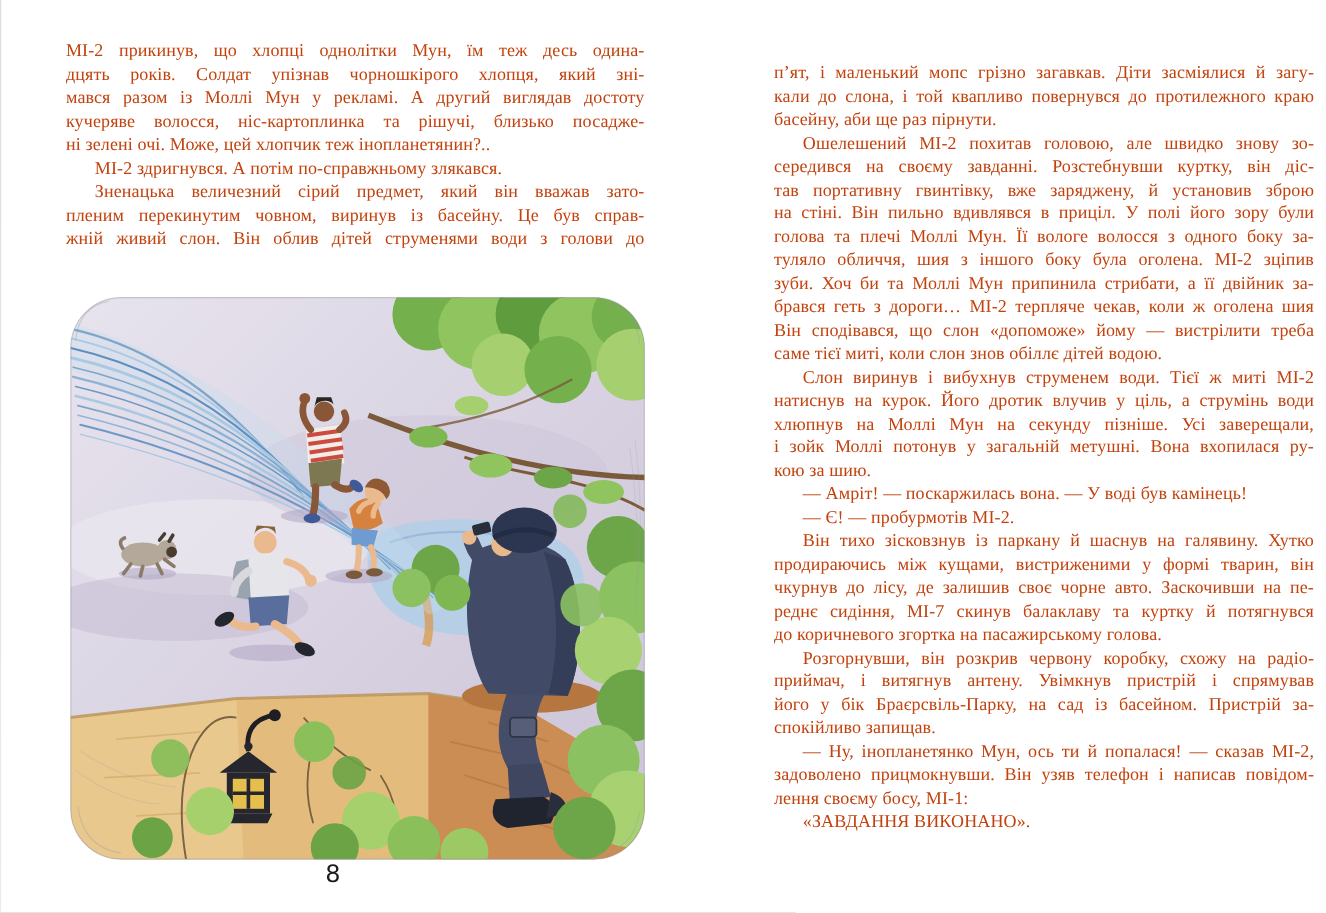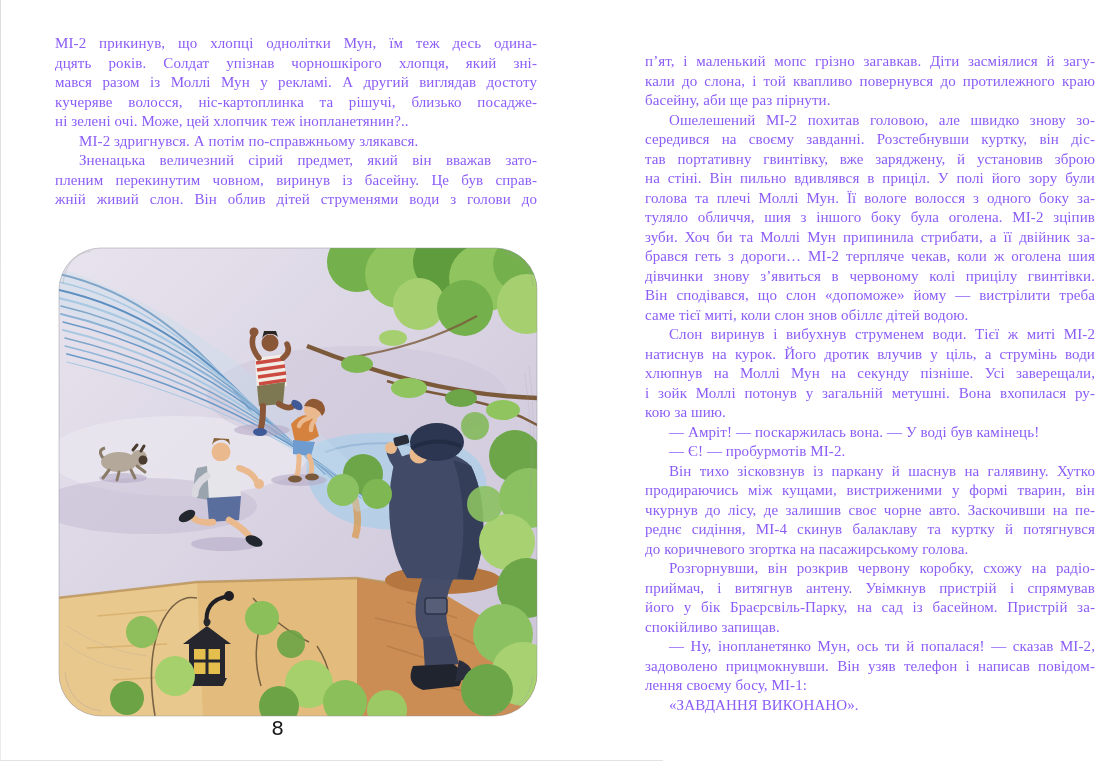--- a/index.html
+++ b/index.html
@@ -12,21 +12,21 @@
   }
   
   .spread::before{
     content:"";position:absolute;left:0;top:0;width:1px;height:100%;
     background:linear-gradient(#cfcfcf,#e4e4e4);opacity:.7;
   }
   .spread::after{
     content:"";position:absolute;left:0;bottom:0;width:60%;height:1px;
     background:#dcdcdc;opacity:.8;
   }
-  .textcol{position:absolute;color:#8b5cf6;}
+  .textcol{position:absolute;color:#c2410c;}
   .textcol .line{
     font-size:15px;
     height:19.5px;line-height:19.5px;
     text-align:justify;
     overflow:hidden;
     letter-spacing:.1px;
   }
   .textcol .line.just{text-align-last:justify;}
   .textcol .line.ind{padding-left:24px;}
   #left-text{left:55px;top:34px;width:482px;}
@@ -268,34 +268,33 @@
       <div class="line just">кали до слона, і той квапливо повернувся до протилежного краю</div>
       <div class="line">басейну, аби ще раз пірнути.</div>
       <div class="line ind just">Ошелешений МІ-2 похитав головою, але швидко знову зо-</div>
       <div class="line just">середився на своєму завданні. Розстебнувши куртку, він діс-</div>
       <div class="line just">тав портативну гвинтівку, вже заряджену, й установив зброю</div>
       <div class="line just">на стіні. Він пильно вдивлявся в приціл. У полі його зору були</div>
       <div class="line just">голова та плечі Моллі Мун. Її вологе волосся з одного боку за-</div>
       <div class="line just">туляло обличчя, шия з іншого боку була оголена. МІ-2 зціпив</div>
       <div class="line just">зуби. Хоч би та Моллі Мун припинила стрибати, а її двійник за-</div>
       <div class="line just">брався геть з дороги… МІ-2 терпляче чекав, коли ж оголена шия</div>
-      <div class="line just">дівчинки знову з’явиться в червоному колі прицілу гвинтівки.</div>
       <div class="line just">Він сподівався, що слон «допоможе» йому — вистрілити треба</div>
       <div class="line">саме тієї миті, коли слон знов обіллє дітей водою.</div>
       <div class="line ind just">Слон виринув і вибухнув струменем води. Тієї ж миті МІ-2</div>
       <div class="line just">натиснув на курок. Його дротик влучив у ціль, а струмінь води</div>
       <div class="line just">хлюпнув на Моллі Мун на секунду пізніше. Усі заверещали,</div>
       <div class="line just">і зойк Моллі потонув у загальній метушні. Вона вхопилася ру-</div>
       <div class="line">кою за шию.</div>
       <div class="line ind">— Амріт! — поскаржилась вона. — У воді був камінець!</div>
       <div class="line ind">— Є! — пробурмотів МІ-2.</div>
       <div class="line ind just">Він тихо зісковзнув із паркану й шаснув на галявину. Хутко</div>
       <div class="line just">продираючись між кущами, вистриженими у формі тварин, він</div>
       <div class="line just">чкурнув до лісу, де залишив своє чорне авто. Заскочивши на пе-</div>
-      <div class="line just">реднє сидіння, МІ-4 скинув балаклаву та куртку й потягнувся</div>
+      <div class="line just">реднє сидіння, МІ-7 скинув балаклаву та куртку й потягнувся</div>
       <div class="line">до коричневого згортка на пасажирському голова.</div>
       <div class="line ind just">Розгорнувши, він розкрив червону коробку, схожу на радіо-</div>
       <div class="line just">приймач, і витягнув антену. Увімкнув пристрій і спрямував</div>
       <div class="line just">його у бік Браєрсвіль-Парку, на сад із басейном. Пристрій за-</div>
       <div class="line">спокійливо запищав.</div>
       <div class="line ind just">— Ну, інопланетянко Мун, ось ти й попалася! — сказав МІ-2,</div>
       <div class="line just">задоволено прицмокнувши. Він узяв телефон і написав повідом-</div>
       <div class="line">лення своєму босу, МІ-1:</div>
       <div class="line ind">«ЗАВДАННЯ ВИКОНАНО».</div>
     </div>

